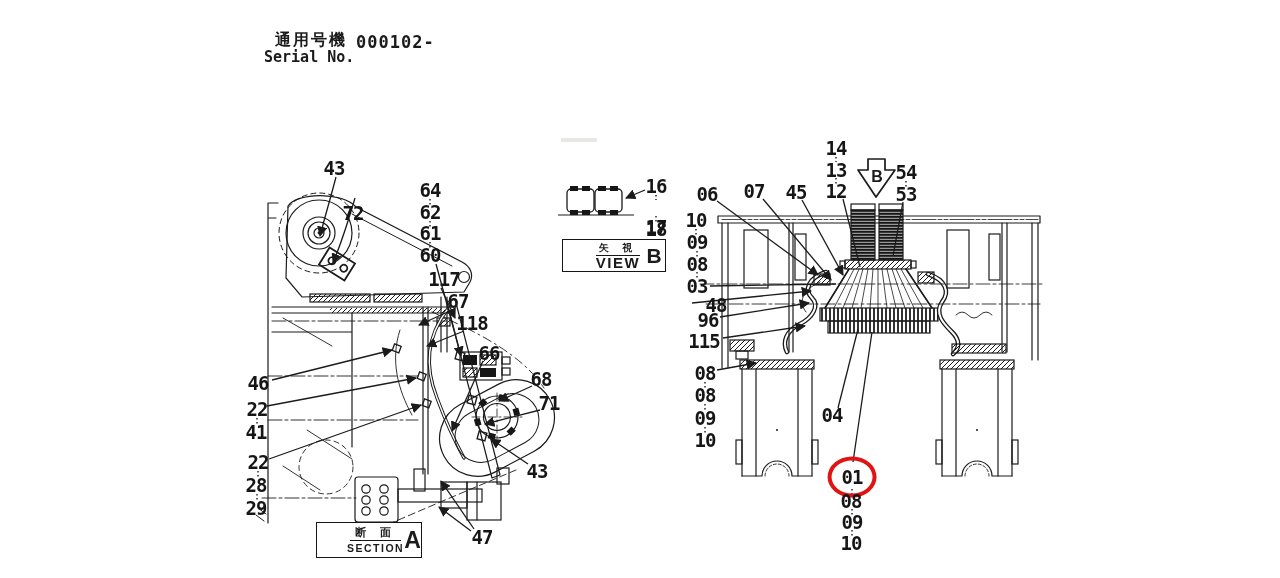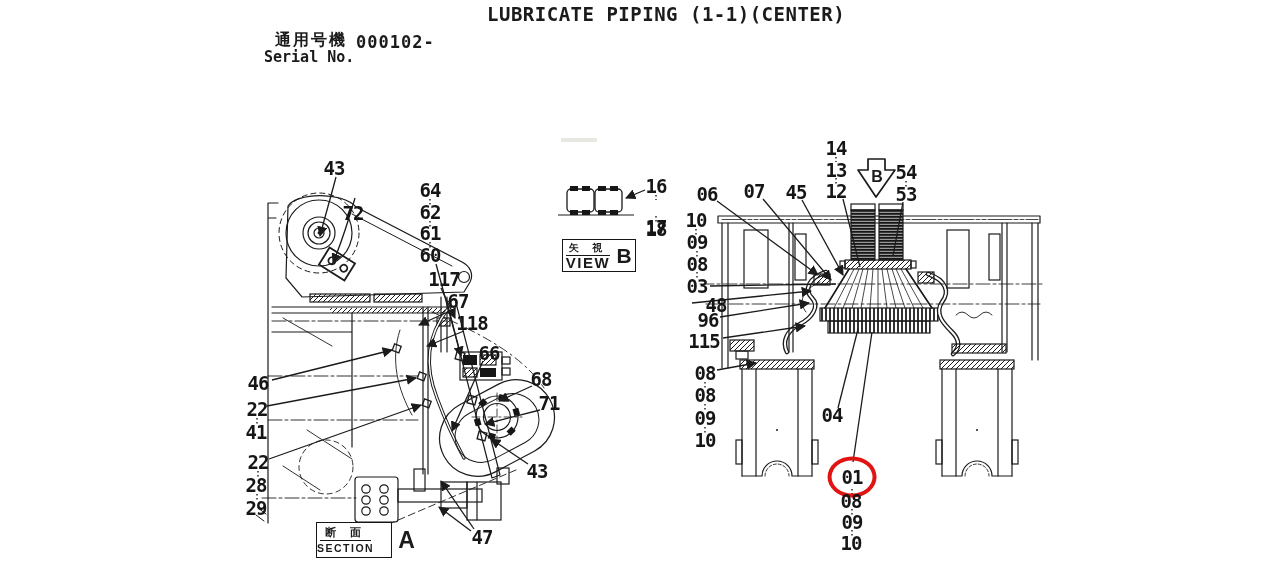--- a/index.html
+++ b/index.html
@@ -10,34 +10,33 @@
   .jp{font-family:"DejaVu Sans",sans-serif;font-weight:700;}
   .serialjp{font-size:16px;letter-spacing:2px;}
   .serialnum{font:700 17px "DejaVu Sans Mono",monospace;letter-spacing:1px;}
   .serialen{font:700 15px "DejaVu Sans Mono",monospace;}
   .watermark{font:700 46px "DejaVu Sans",sans-serif;letter-spacing:1px;color:#fbfbf9;
              -webkit-text-stroke:1.7px #e4e4df;}
   .wm-underline{width:36px;height:4px;background:#e8e8e3;}
   .plabel{position:absolute;transform:translate(-50%,-50%);font:700 19px "DejaVu Sans Mono",monospace;
           color:#161616;letter-spacing:-1px;white-space:nowrap;line-height:1;}
   .plabel.circled{border:4.5px solid #e01412;border-radius:50%;padding:7px 10px;}
-  .cbox{border:1.6px solid #161616;background:#fff;display:flex;align-items:stretch;}
+  .cbox{border:1.6px solid #161616;background:#fff;display:flex;align-items:stretch;padding-left:30px;}
   .cbox .lft{flex:1;display:flex;flex-direction:column;justify-content:center;}
   .cbox .jprow{text-align:center;font-size:11px;letter-spacing:5px;line-height:14px;}
   .cbox .dv{border-top:1.4px solid #161616;margin:0 3px;}
   .cbox .enrow{text-align:center;font:700 10.5px "Liberation Sans",sans-serif;letter-spacing:1.5px;line-height:14px;}
   .cbox .big{width:26px;display:flex;align-items:center;justify-content:center;
              font:700 23px "Liberation Sans",sans-serif;}
 </style>
 </head>
 <body>
 
 <div class="stage">
 
-  <div class="abs title" style="left:487px;top:3px;">LUBRICATE PIPING (1-1)(CENTER)</div>
   <div class="abs jp serialjp" style="left:275px;top:30px;">通用号機</div>
   <div class="abs serialnum" style="left:356px;top:32px;">000102-</div>
   <div class="abs serialen" style="left:264px;top:48px;">Serial No.</div>
 
   <div class="abs wm-underline" style="left:561px;top:138px;"></div>
 
   <svg class="abs" style="left:0;top:0;" width="1280" height="578" viewBox="0 0 1280 578">
     <defs>
       <marker id="arr" viewBox="0 0 10 10" refX="9" refY="5" markerWidth="8" markerHeight="8" orient="auto-start-reverse">
         <path d="M0,0 L10,5 L0,10 z" fill="#1b1b1b"></path>
@@ -348,21 +347,21 @@
       <span class="plabel" style="left: 705px; top: 395px;">08</span>
       <span class="plabel" style="left: 705px; top: 418px;">09</span>
       <span class="plabel" style="left: 705px; top: 440px;">10</span>
       <span class="plabel" style="left: 832px; top: 415px;">04</span>
       <span class="plabel circled" style="left: 852px; top: 477px;">01</span>
       <span class="plabel" style="left: 851px; top: 501px;">08</span>
       <span class="plabel" style="left: 852px; top: 522px;">09</span>
       <span class="plabel" style="left: 851px; top: 543px;">10</span>
     </div>
 
-  <div class="cbox abs" style="left:316px;top:522px;width:74px;height:34px;gap:24px;">
+  <div class="cbox abs" style="left:316px;top:522px;width:74px;height:34px;">
     <div class="lft">
       <div class="jprow jp">断 面</div>
       <div class="dv"></div>
       <div class="enrow">SECTION</div>
     </div>
     <div class="big">A</div>
   </div>
 
   <div class="cbox abs" style="left:562px;top:239px;width:72px;height:31px;">
     <div class="lft">

